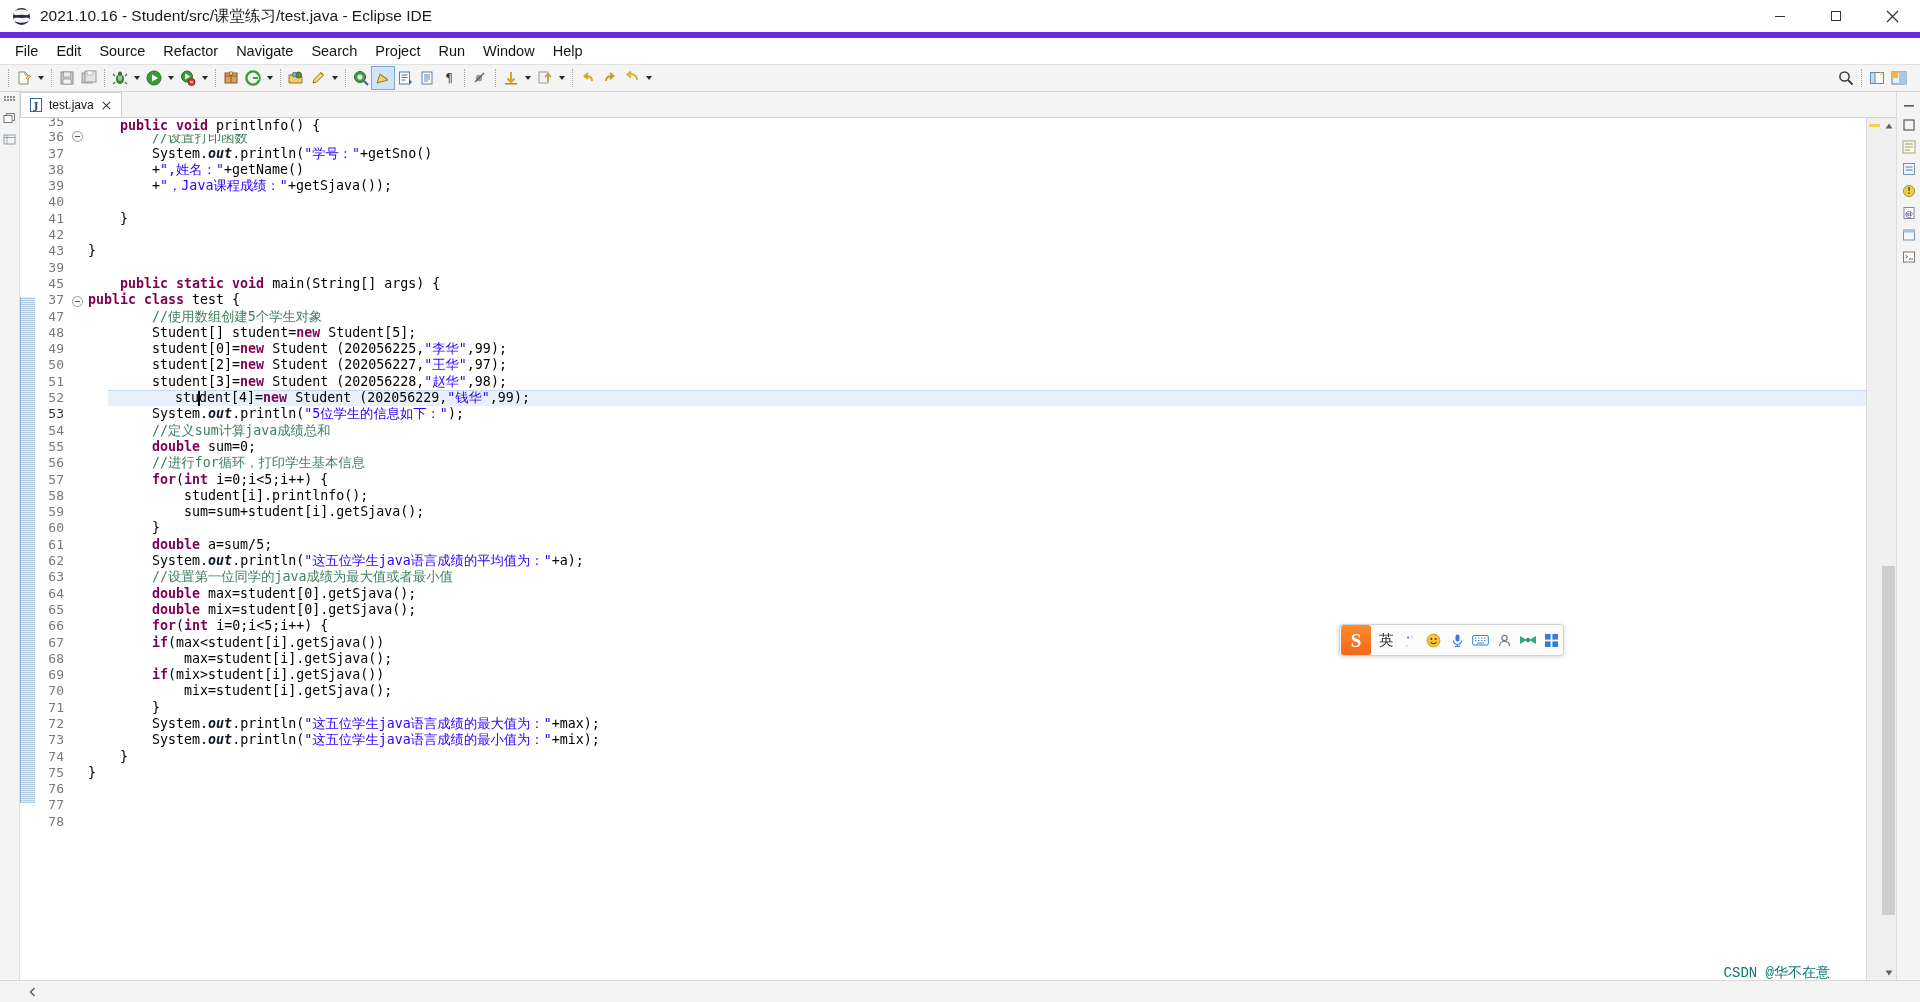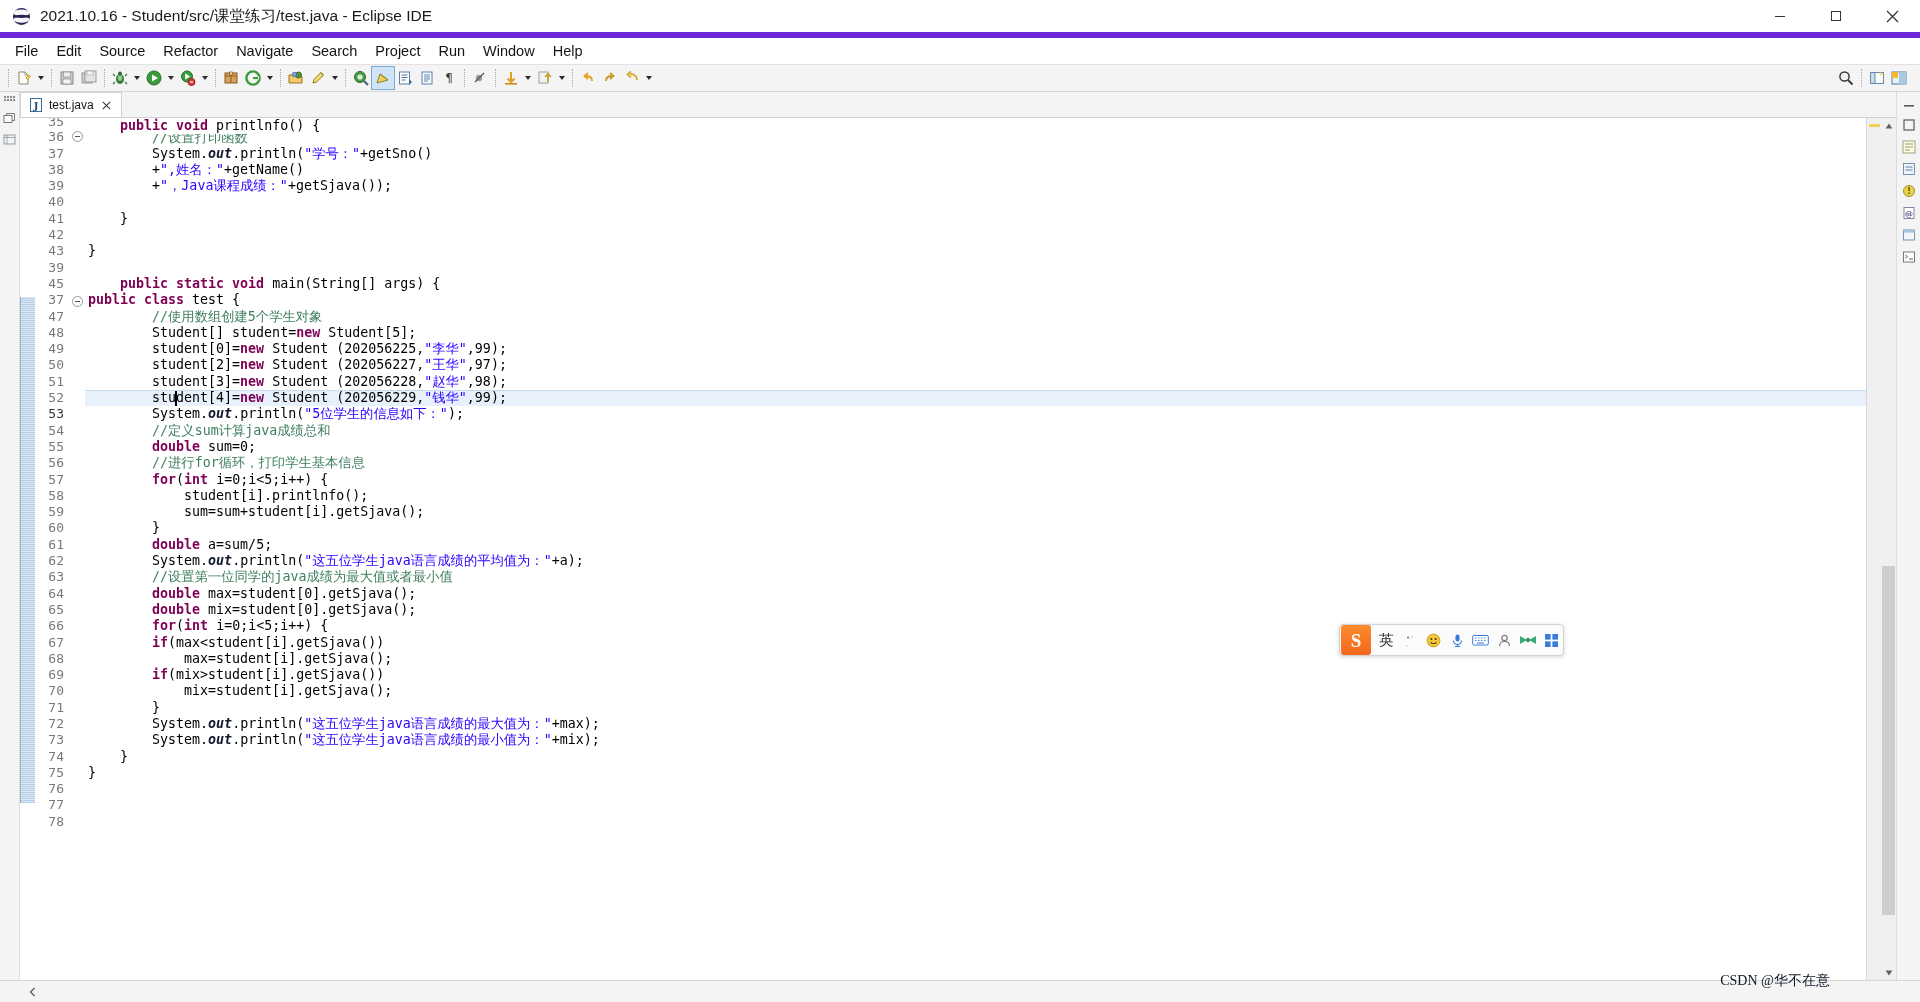--- a/index.html
+++ b/index.html
@@ -193,20 +193,21 @@
   }
   .fold-marker::before {
     content: ""; position: absolute; left: 2px; top: 4px;
     width: 5px; height: 1px; background: #555;
   }
 
   .code-line { position: relative; padding-left: 3px; }
   .code-line.highlight {
     background: #e8f0fb;
     box-shadow: 0 0 0 0 transparent;
+    margin-left: 23px;
   }
   .code-line.highlight::after {
     content: ""; position: absolute; left: 0; right: 0; top: 0; height: 1px;
     background: #c8d9ef;
   }
 
   
   .kw   { color: #7f0055; font-weight: bold; }
   .str  { color: #2a00ff; }
   .cmt  { color: #3f7f5f; }
@@ -266,23 +267,23 @@
     display: flex; align-items: center;
     padding-left: 24px;
     position: relative;
   }
   .bb-nav {
     width: 18px; height: 18px;
     display: flex; align-items: center; justify-content: center;
     cursor: default;
   }
   .watermark {
-    position: absolute; right: 90px; bottom: 12px;
-    font-size: 14px; color: #0f172a;
-    font-family: Liberation Serif, serif;
+    position: absolute; right: 90px; bottom: 20px;
+    font-size: 14px; color: #0f766e;
+    font-family: Liberation Mono, monospace;
     white-space: nowrap;
   }
 
   
   .ime-bar {
     position: absolute;
     left: 1339px; top: 624px;
     width: 225px; height: 32px;
     background: #fbfbfb;
     border: 1px solid #d2d2d2;

